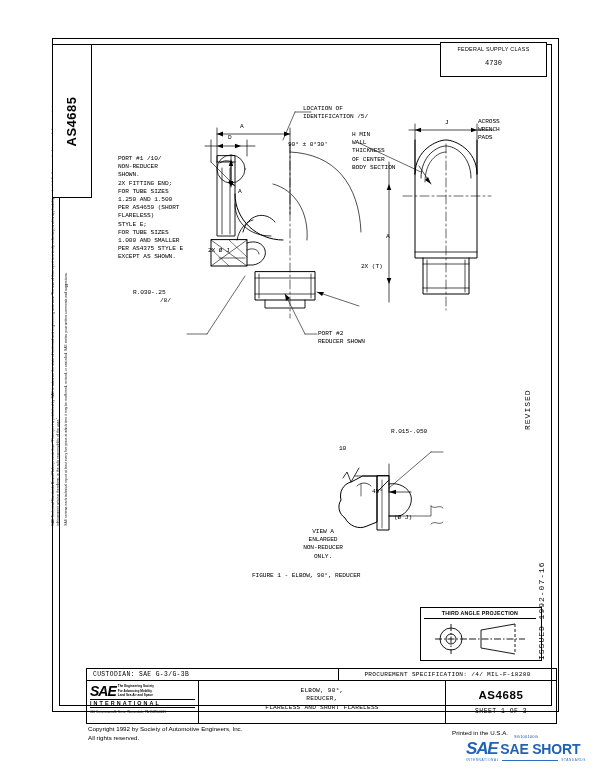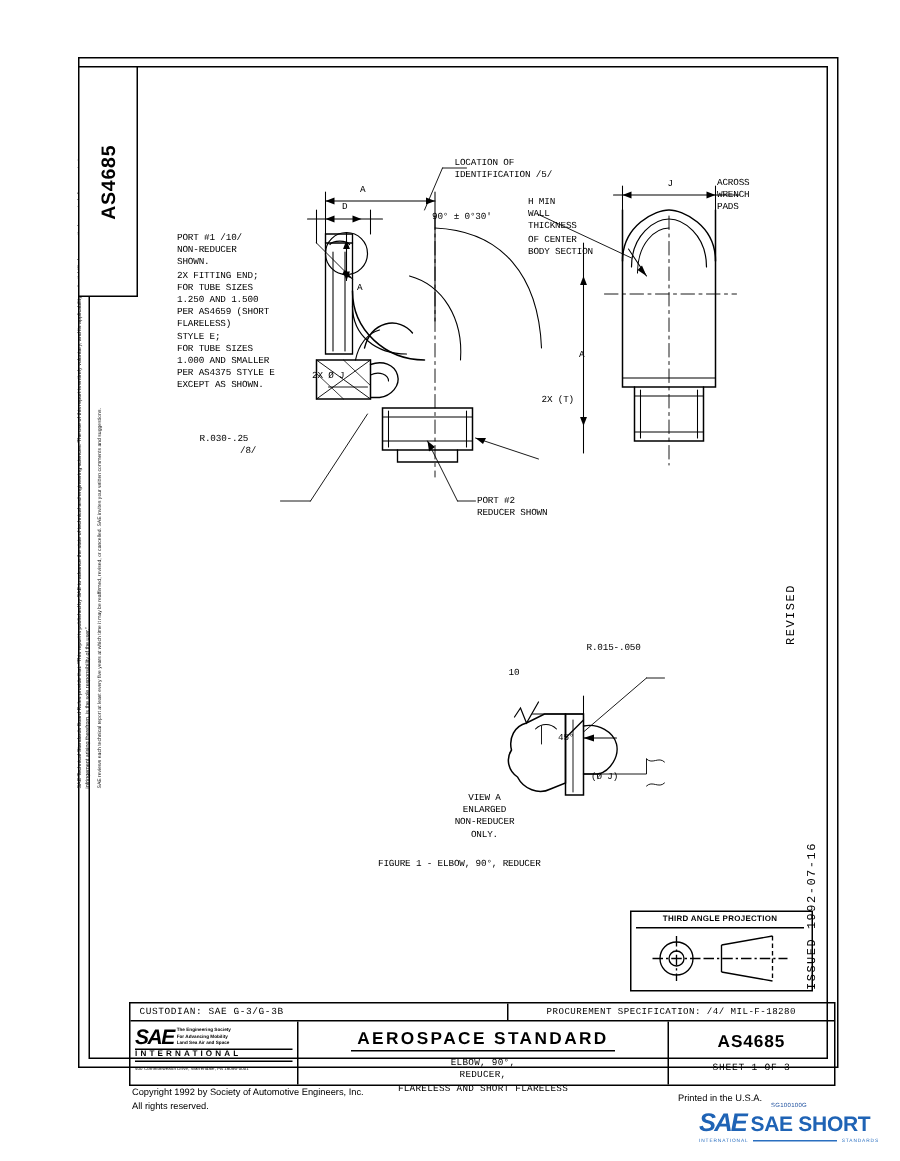--- a/index.html
+++ b/index.html
@@ -355,20 +355,24 @@
     <p class="l2">SAE reviews each technical report at least every five years at which time it may be reaffirmed, revised, or cancelled.  SAE invites your written comments and suggestions.</p>
   </div>
 
   <div class="frame-outer"></div>
   <div class="frame-inner"></div>
 
   <div class="id-tab">
     <span>AS4685</span>
   </div>
 
+  <div class="fsc-box">
+    <div class="fsc-title">FEDERAL SUPPLY CLASS</div>
+    <div class="fsc-val">4730</div>
+  </div>
 
   <svg class="dwg" viewBox="0 0 491 660">
     <g fill="none" stroke="#000" stroke-width="0.9" stroke-linecap="round">
 
       <g stroke-width="0.7">
         <line x1="158" y1="84" x2="158" y2="118"></line>
         <line x1="231" y1="84" x2="231" y2="170"></line>
         <line x1="158" y1="90" x2="231" y2="90"></line>
         <polygon points="158,90 164,87.6 164,92.4" fill="#000" stroke="none"></polygon>
         <polygon points="231,90 225,87.6 225,92.4" fill="#000" stroke="none"></polygon>
@@ -611,21 +615,20 @@
         <div class="sae-logo-wrap">
           <div class="sae-mark">SAE</div>
           <div class="sae-tag" style="white-space:pre-line;">The Engineering Society
 For Advancing Mobility
 Land Sea Air and Space</div>
         </div>
         <div class="sae-intl">INTERNATIONAL</div>
         <div class="sae-addr">400 Commonwealth Drive, Warrendale, PA 15096-0001</div>
       </div>
       <div class="tb-center">
-        <div class="tb-as">AEROSPACE STANDARD</div>
         <div class="tb-sub">ELBOW, 90°,
 REDUCER,
 FLARELESS AND SHORT FLARELESS</div>
       </div>
       <div class="tb-right">
         <div class="tb-num">AS4685</div>
         <div class="tb-sheet">SHEET 1 OF 3</div>
       </div>
     </div>
   </div>

